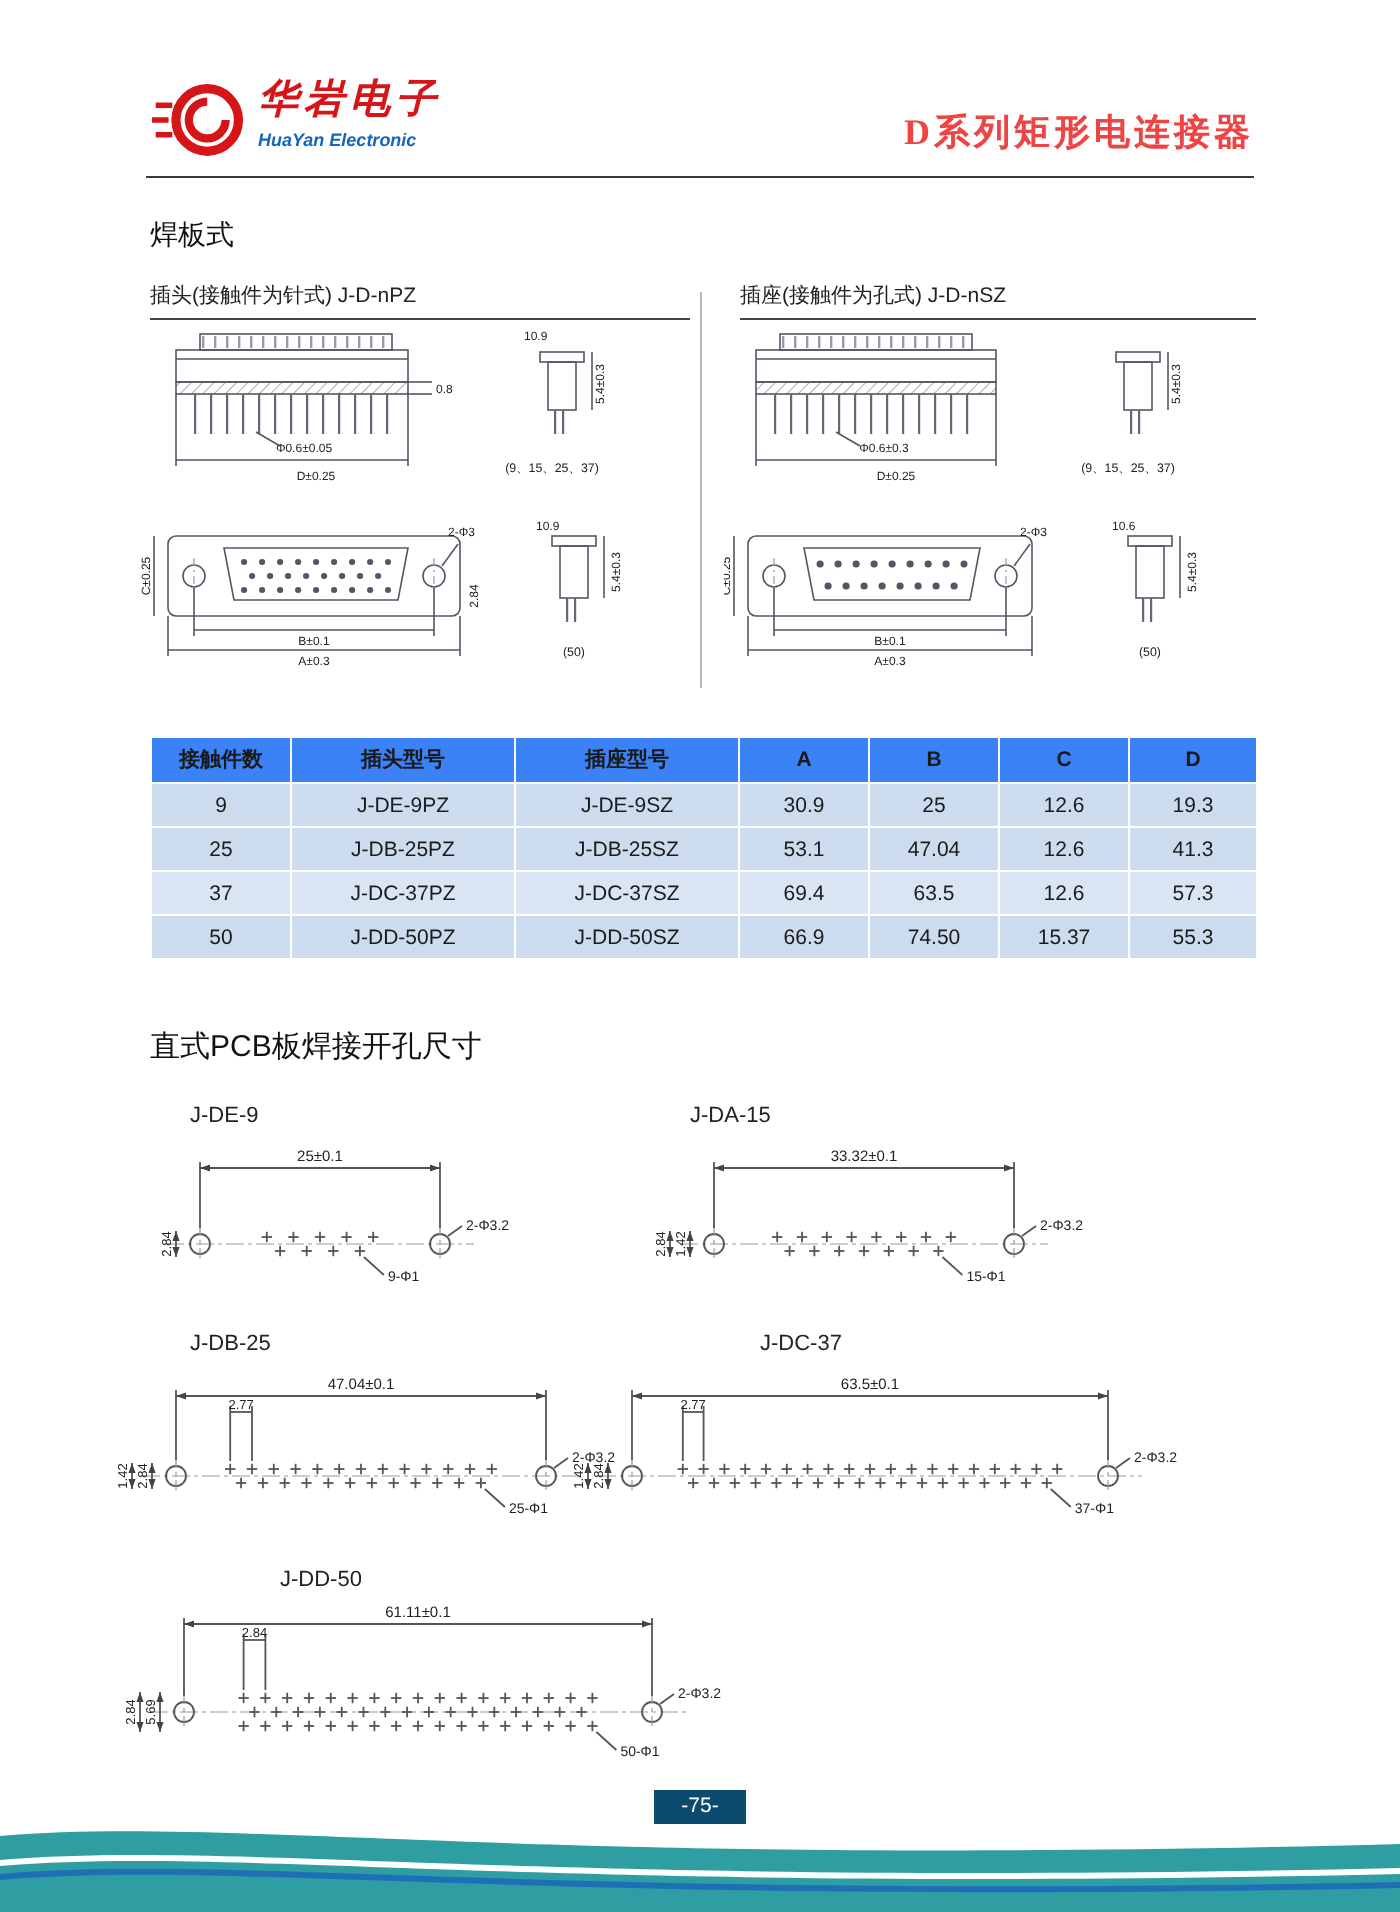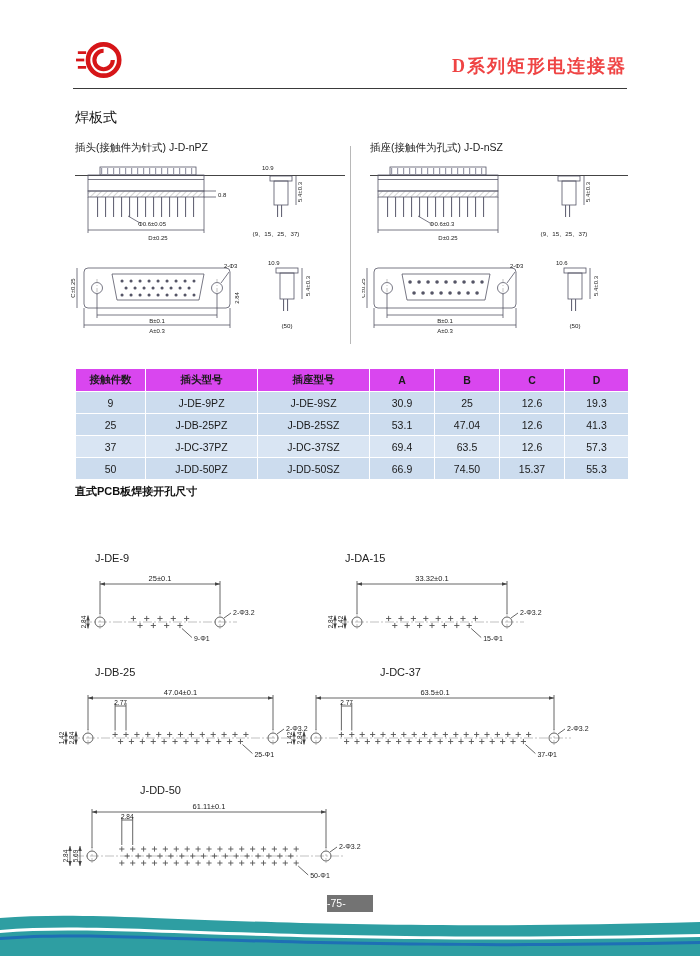--- a/index.html
+++ b/index.html
@@ -9,68 +9,72 @@
   
   .logo{position:absolute;left:76px;top:37px;display:flex;gap:7px;align-items:flex-start}
   .logo-icon{width:46px;height:46px}
   .logo-cn{font-size:20px;font-weight:bold;font-style:italic;color:#d61518;letter-spacing:3px;line-height:26px}
   .logo-en{font-size:9px;font-weight:bold;font-style:italic;color:#1565c0;margin-top:2px}
   .doc-title{position:absolute;right:73px;top:54px;font-family:"Liberation Serif",serif;
              font-size:18px;font-weight:bold;color:#ef4444;letter-spacing:2px}
   .header-rule{position:absolute;left:73px;top:88px;width:554px;height:1px;background:#3a3a3a}
   
   .sec-solder{position:absolute;left:75px;top:109px;font-size:14px;font-weight:normal;color:#111}
-  .sec-pcb{position:absolute;left:75px;top:484px;font-size:11px;font-weight:bold;color:#111}
+  .sec-pcb{position:absolute;left:75px;top:514px;font-size:15px;font-weight:normal;color:#111}
   
-  .dlabel{position:absolute;top:141px;font-size:10.5px;color:#222;border-bottom:1px solid #444;padding-bottom:20px}
+  .dlabel{position:absolute;top:141px;font-size:10.5px;color:#222;border-bottom:1px solid #444;padding-bottom:4px}
   #dlabel-left{left:75px;width:270px}
   #dlabel-right{left:370px;width:258px}
   .vdivider{position:absolute;left:350px;top:146px;width:1px;height:198px;background:#b8b8b8}
   .cdraw{position:absolute}
   #draw-left{left:70px;top:160px;width:278px;height:192px}
   #draw-right{left:362px;top:160px;width:266px;height:192px}
   
   .spec-table{position:absolute;left:75px;top:368px;width:553px;border-collapse:collapse;
               font-size:10.5px;color:#1a1a1a;text-align:center;table-layout:fixed}
-  .spec-table th{background:#d946ef;font-weight:bold;height:23px;border:1.5px solid #fff}
+  .spec-table th{background:#3b82f6;font-weight:bold;height:23px;border:1.5px solid #fff}
   .spec-table td{height:22px;border:1.5px solid #fff}
   .spec-table tr.even td{background:#ccdcee}
   .spec-table tr.odd td{background:#d9e5f3}
   
   .pcb-title{position:absolute;font-size:11px;color:#222;text-align:left;width:110px}
   #pcbt0{left:95px;top:552px}   #pcbt1{left:345px;top:552px}
   #pcbt2{left:95px;top:666px}   #pcbt3{left:380px;top:666px}
   #pcbt4{left:140px;top:784px}
   .pcb-svg{position:absolute}
   #pcb0{left:70px;top:570px;width:235px;height:92px}
   #pcb1{left:325px;top:570px;width:255px;height:92px}
   #pcb2{left:58px;top:684px;width:290px;height:92px}
   #pcb3{left:286px;top:684px;width:330px;height:92px}
   #pcb4{left:62px;top:798px;width:330px;height:100px}
   
-  .page-num{position:absolute;left:327px;top:895px;width:46px;height:17px;background:#737373;
-            color:#fff;font-size:10.5px;text-align:left;line-height:17px}
+  .page-num{position:absolute;left:327px;top:895px;width:46px;height:17px;background:#0c4a6e;
+            color:#fff;font-size:10.5px;text-align:center;line-height:17px}
   .footer-swoosh{position:absolute;left:0;bottom:0;width:700px;height:52px}
   svg text{font-family:"Liberation Sans",sans-serif}
 </style>
 </head>
 <body>
 
 <div class="page">
 
   <div class="logo">
     <svg class="logo-icon" viewBox="0 0 50 50">
       <g fill="none" stroke="#d61518">
         <circle cx="30" cy="25" r="17" stroke-width="5"></circle>
         <path d="M30 15 a10 10 0 1 0 10 10" stroke-width="4.5"></path>
         <line x1="2" y1="17" x2="11" y2="17" stroke-width="3"></line>
         <line x1="0" y1="25" x2="9" y2="25" stroke-width="3"></line>
         <line x1="2" y1="33" x2="11" y2="33" stroke-width="3"></line>
       </g>
     </svg>
+    <div>
+      <div class="logo-cn">华岩电子</div>
+      <div class="logo-en">HuaYan Electronic</div>
+    </div>
   </div>
   <div class="doc-title">D系列矩形电连接器</div>
   <div class="header-rule"></div>
 
   <div class="sec-solder">焊板式</div>
 
   <div class="dlabel" id="dlabel-left">插头(接触件为针式)  J-D-nPZ</div>
   <div class="dlabel" id="dlabel-right">插座(接触件为孔式)  J-D-nSZ</div>
   <div class="vdivider"></div>
 

